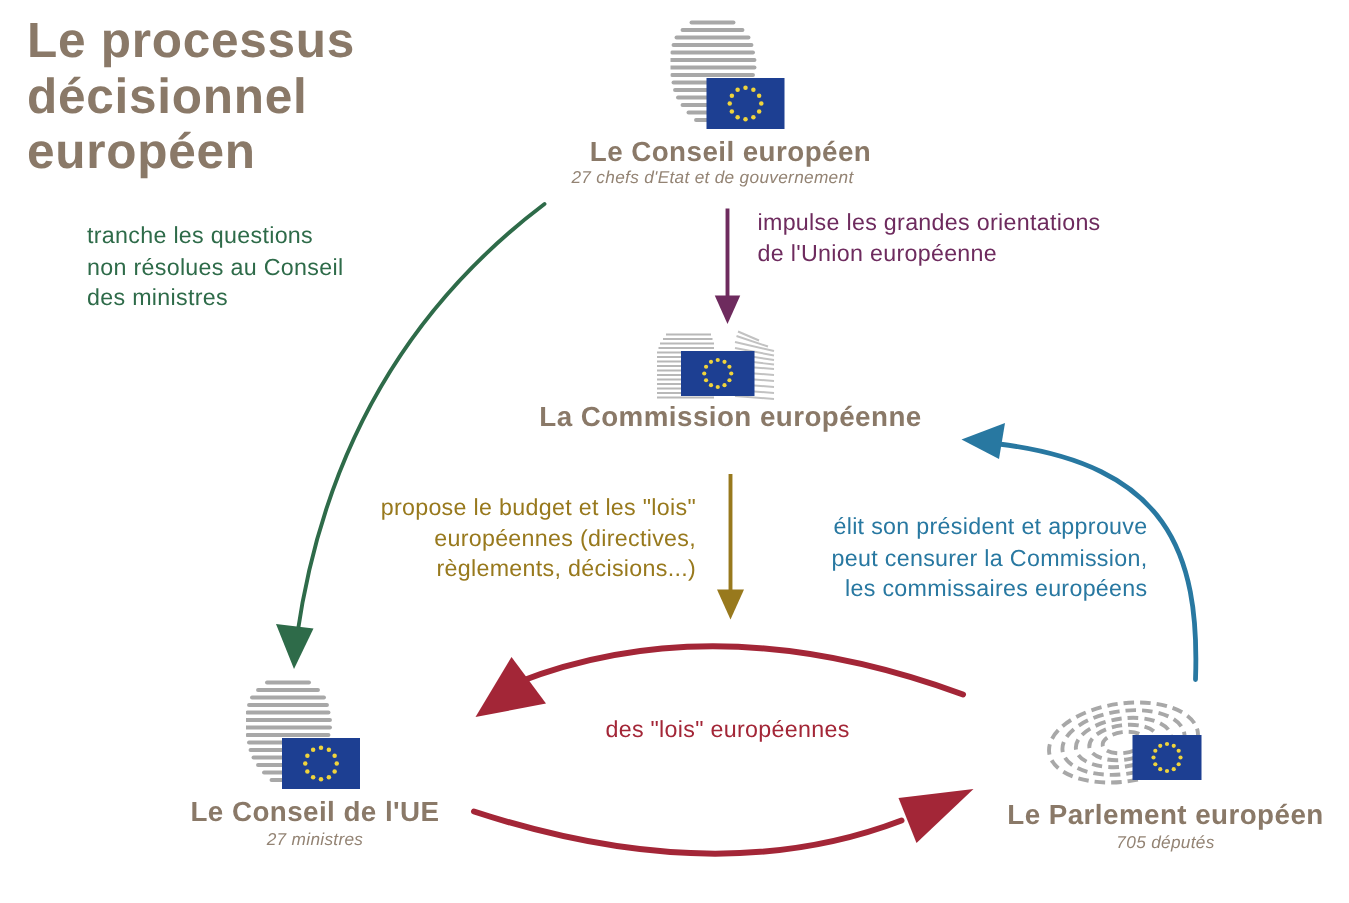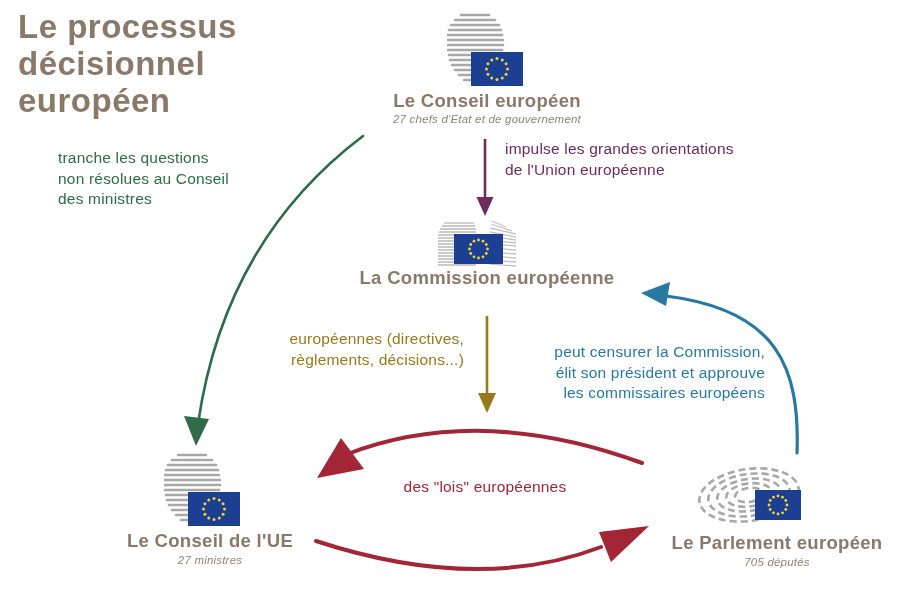--- a/index.html
+++ b/index.html
@@ -182,21 +182,21 @@
         <circle cx="72.00" cy="40.00" r="1.4"></circle>
         <circle cx="73.21" cy="35.50" r="1.4"></circle>
         <circle cx="76.50" cy="32.21" r="1.4"></circle>
         <circle cx="81.00" cy="31.00" r="1.4"></circle>
         <circle cx="85.50" cy="32.21" r="1.4"></circle>
         <circle cx="88.79" cy="35.50" r="1.4"></circle>
       </g>
   </svg>
 
   <div class="node-label" style="left:372px;top:90px;width:230px;">Le Conseil européen</div>
-  <div class="node-sub" style="left:362px;top:113px;width:250px;">27 chefs d'Etat et de gouvernement</div>
+  <div class="node-sub" style="left:350px;top:113px;width:250px;">27 chefs d'Etat et de gouvernement</div>
 
   <div class="node-label" style="left:357px;top:267px;width:260px;">La Commission européenne</div>
 
   <div class="node-label" style="left:95px;top:530px;width:230px;">Le Conseil de l'UE</div>
   <div class="node-sub" style="left:95px;top:554px;width:230px;">27 ministres</div>
 
   <div class="node-label" style="left:655px;top:532px;width:244px;">Le Parlement européen</div>
   <div class="node-sub" style="left:655px;top:556px;width:244px;">705 députés</div>
 
   <svg class="arrows" width="899" height="602" viewBox="0 0 899 602">
@@ -237,27 +237,28 @@
     <span>de l'Union européenne</span>
   </div>
 
   <div class="edge-text t-tranche">
     <span>tranche les questions</span>
     <span>non résolues au Conseil</span>
     <span>des ministres</span>
   </div>
 
   <div class="edge-text t-propose">
+    <span>propose le budget et les "lois"</span>
     <span>européennes (directives,</span>
     <span>règlements, décisions...)</span>
   </div>
 
   <div class="edge-text t-censure">
+    <span>élit son président et approuve</span>
     <span>peut censurer la Commission,</span>
-    <span>élit son président et approuve</span>
     <span>les commissaires européens</span>
   </div>
 
   <div class="edge-text t-votent">
     <span>des "lois" européennes</span>
   </div>
 
 </div>
 
 </body></html>

